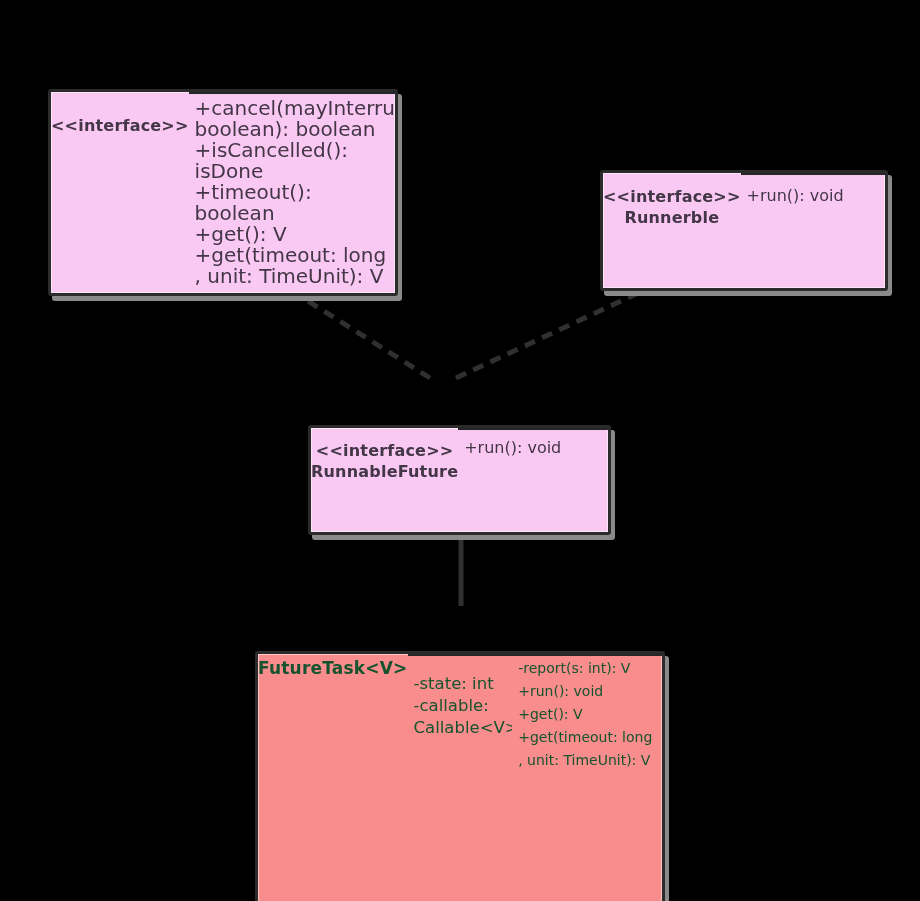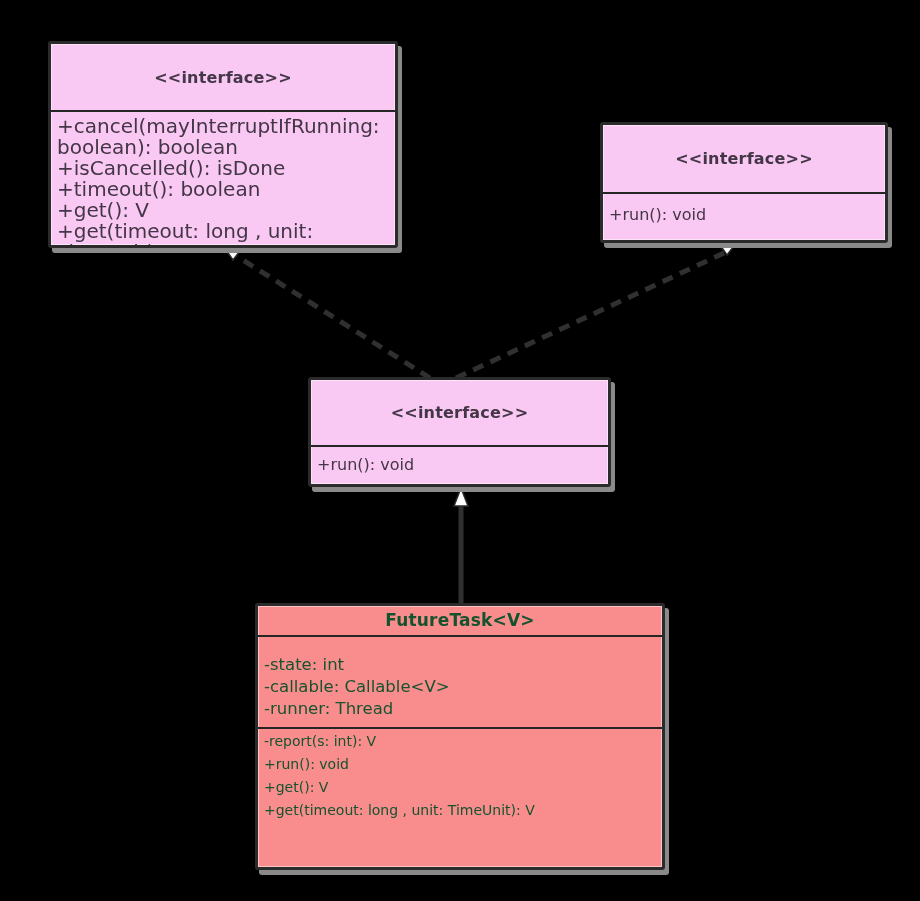--- a/index.html
+++ b/index.html
@@ -24,21 +24,21 @@
     z-index: 1;
   }
   .uml-class {
     position: absolute;
     z-index: 2;
     box-sizing: border-box;
     border: 3px solid #2b2b2b;
     border-radius: 3px;
     box-shadow: inset 0 0 0 1px rgba(255,255,255,0.5), 4px 5px 0 0 #8a8a8a;
     display: flex;
-    flex-direction: column;
+    margin-top: 48px;
   }
   .pink { background: #f9c8f3; color: #433646; }
   .red  { background: #f98d8d; color: #14532d; }
 
   .cls-title {
     flex: 0 0 auto;
     display: flex;
     flex-direction: column;
     justify-content: center;
     text-align: center;
@@ -110,29 +110,31 @@
       <div class="member">+isCancelled(): isDone</div>
       <div class="member">+timeout(): boolean</div>
       <div class="member">+get(): V</div>
       <div class="member">+get(timeout: long , unit: TimeUnit): V</div>
     </div>
   </div>
 
   <div class="uml-class pink box-runnerble">
     <div class="cls-title">
       <div>&lt;&lt;interface&gt;&gt;</div>
+      <div>Runnerble</div>
     </div>
     <div class="compartment">
       <div class="member">+run(): void</div>
     </div>
   </div>
 
   <div class="uml-class pink box-runnablefuture">
     <div class="cls-title">
       <div>&lt;&lt;interface&gt;&gt;</div>
+      <div>RunnableFuture</div>
     </div>
     <div class="compartment">
       <div class="member">+run(): void</div>
     </div>
   </div>
 
   <div class="uml-class red box-futuretask">
     <div class="cls-title">
       <div>FutureTask&lt;V&gt;</div>
     </div>

